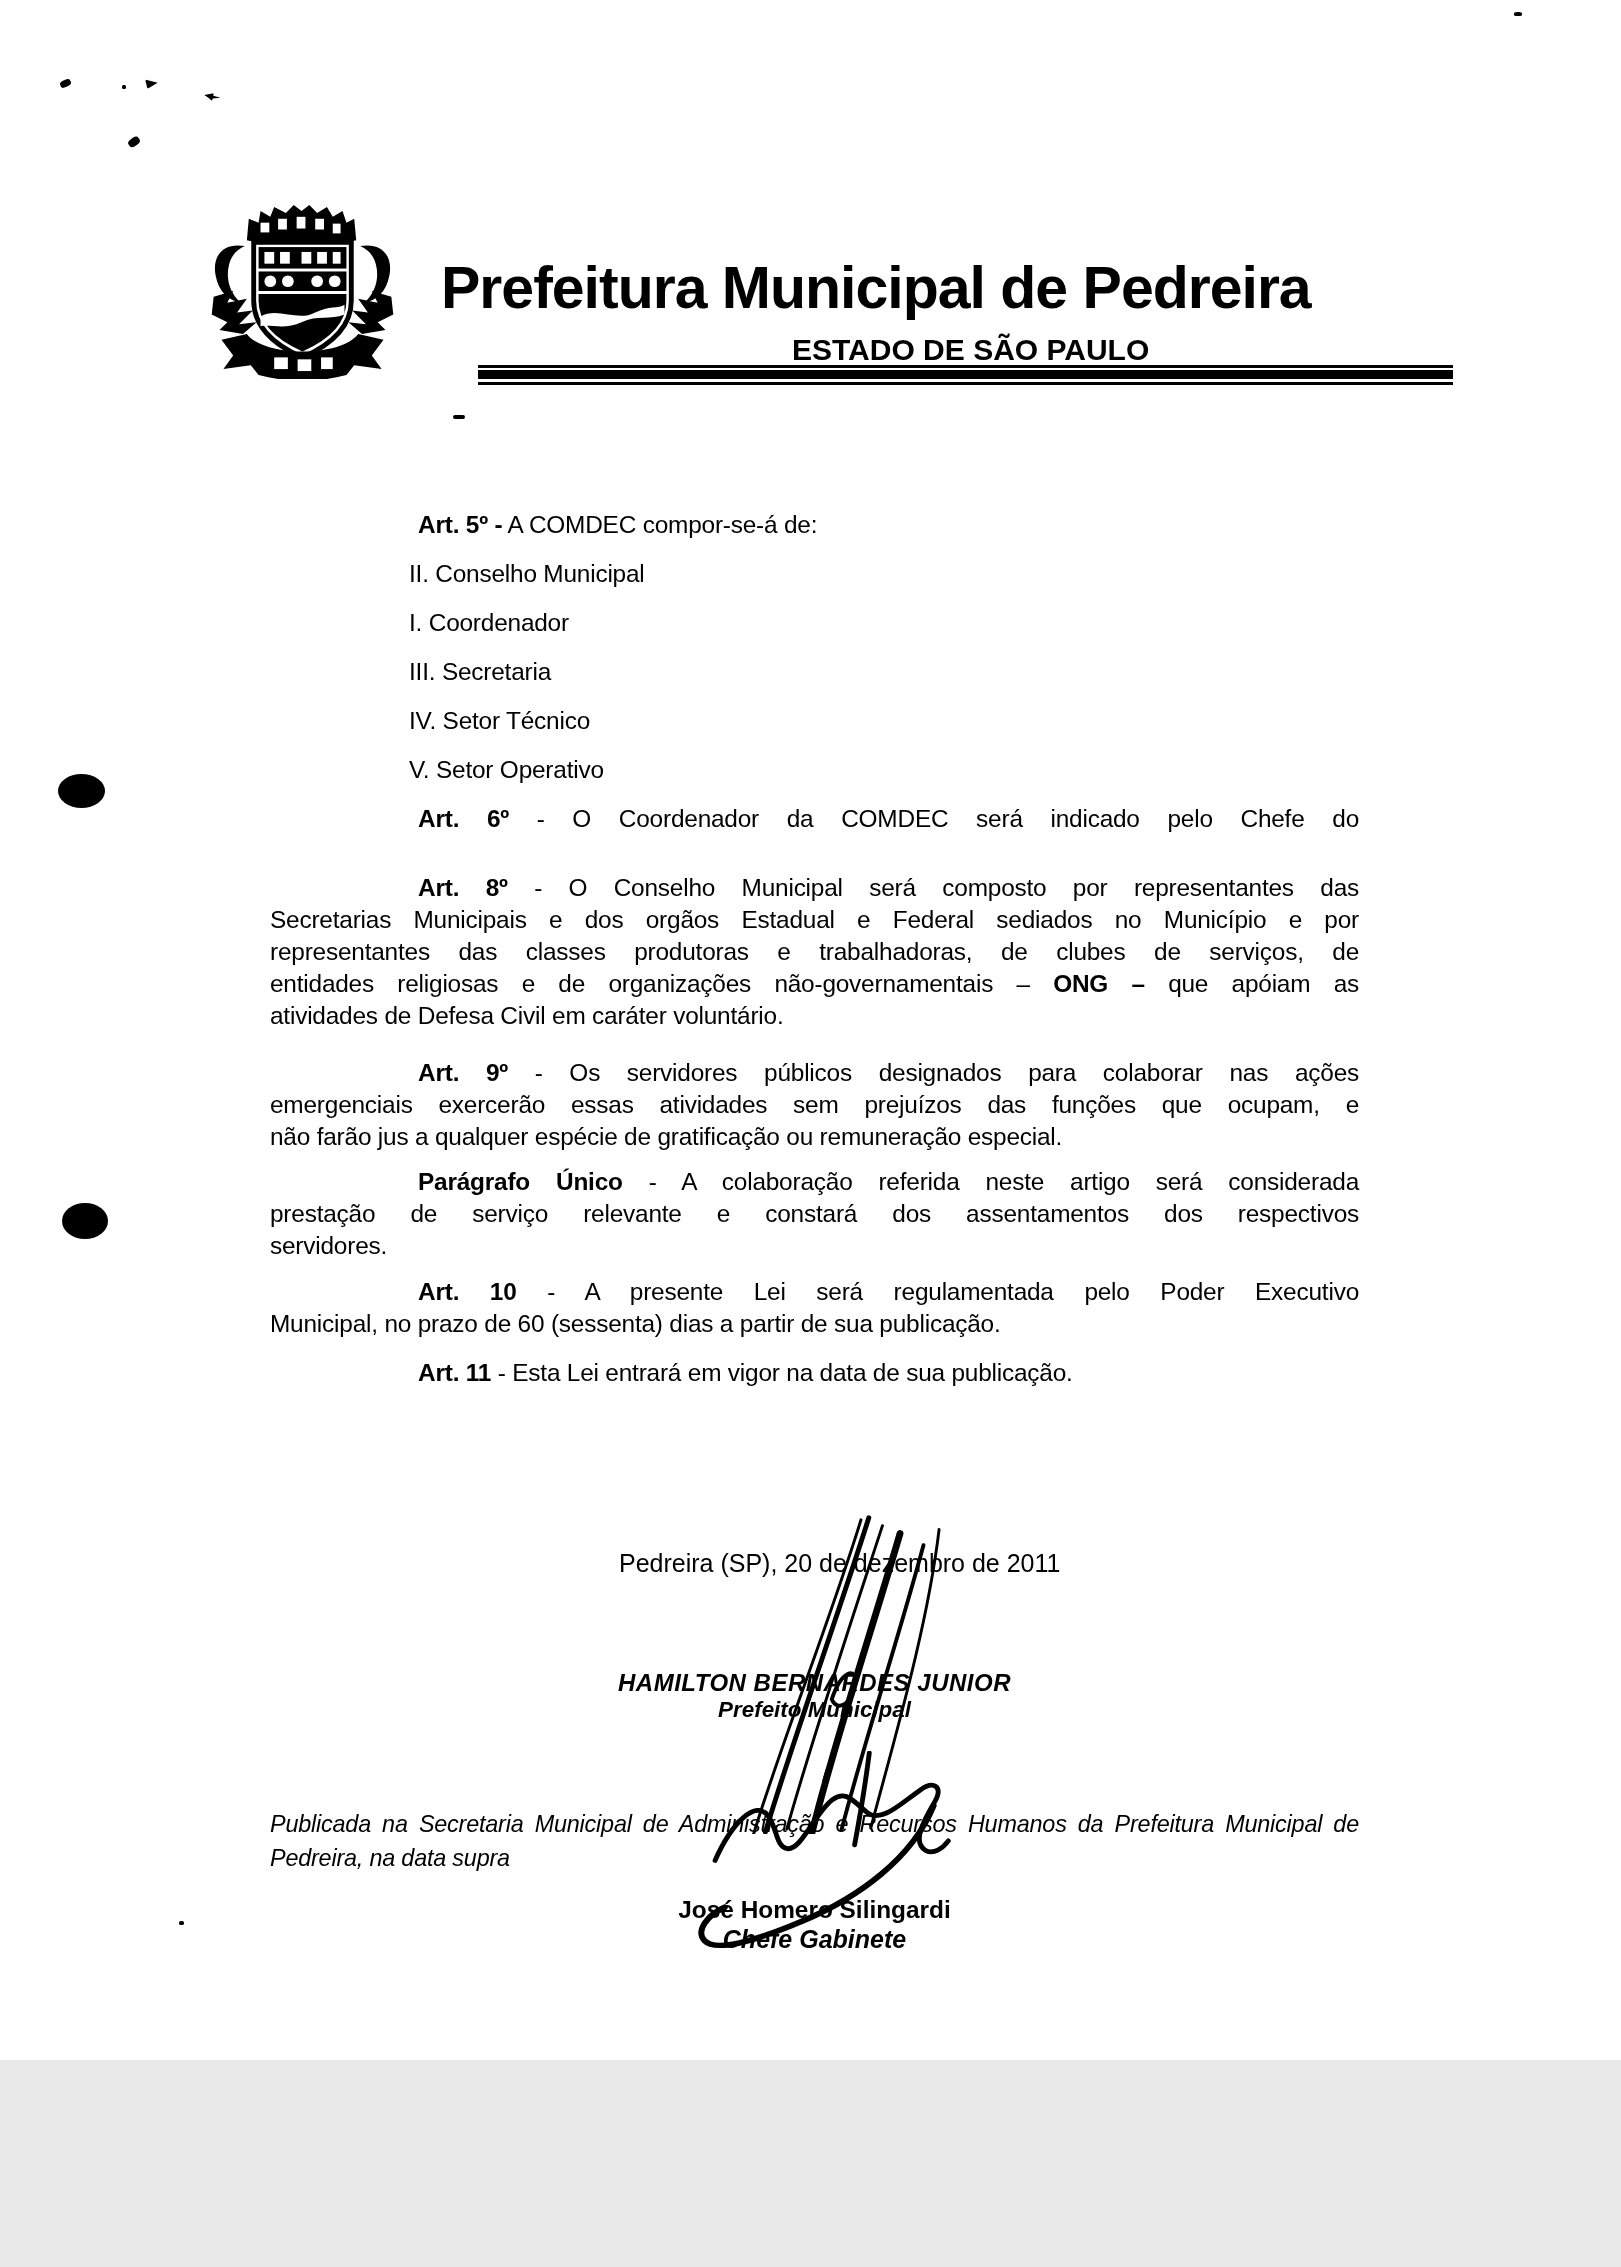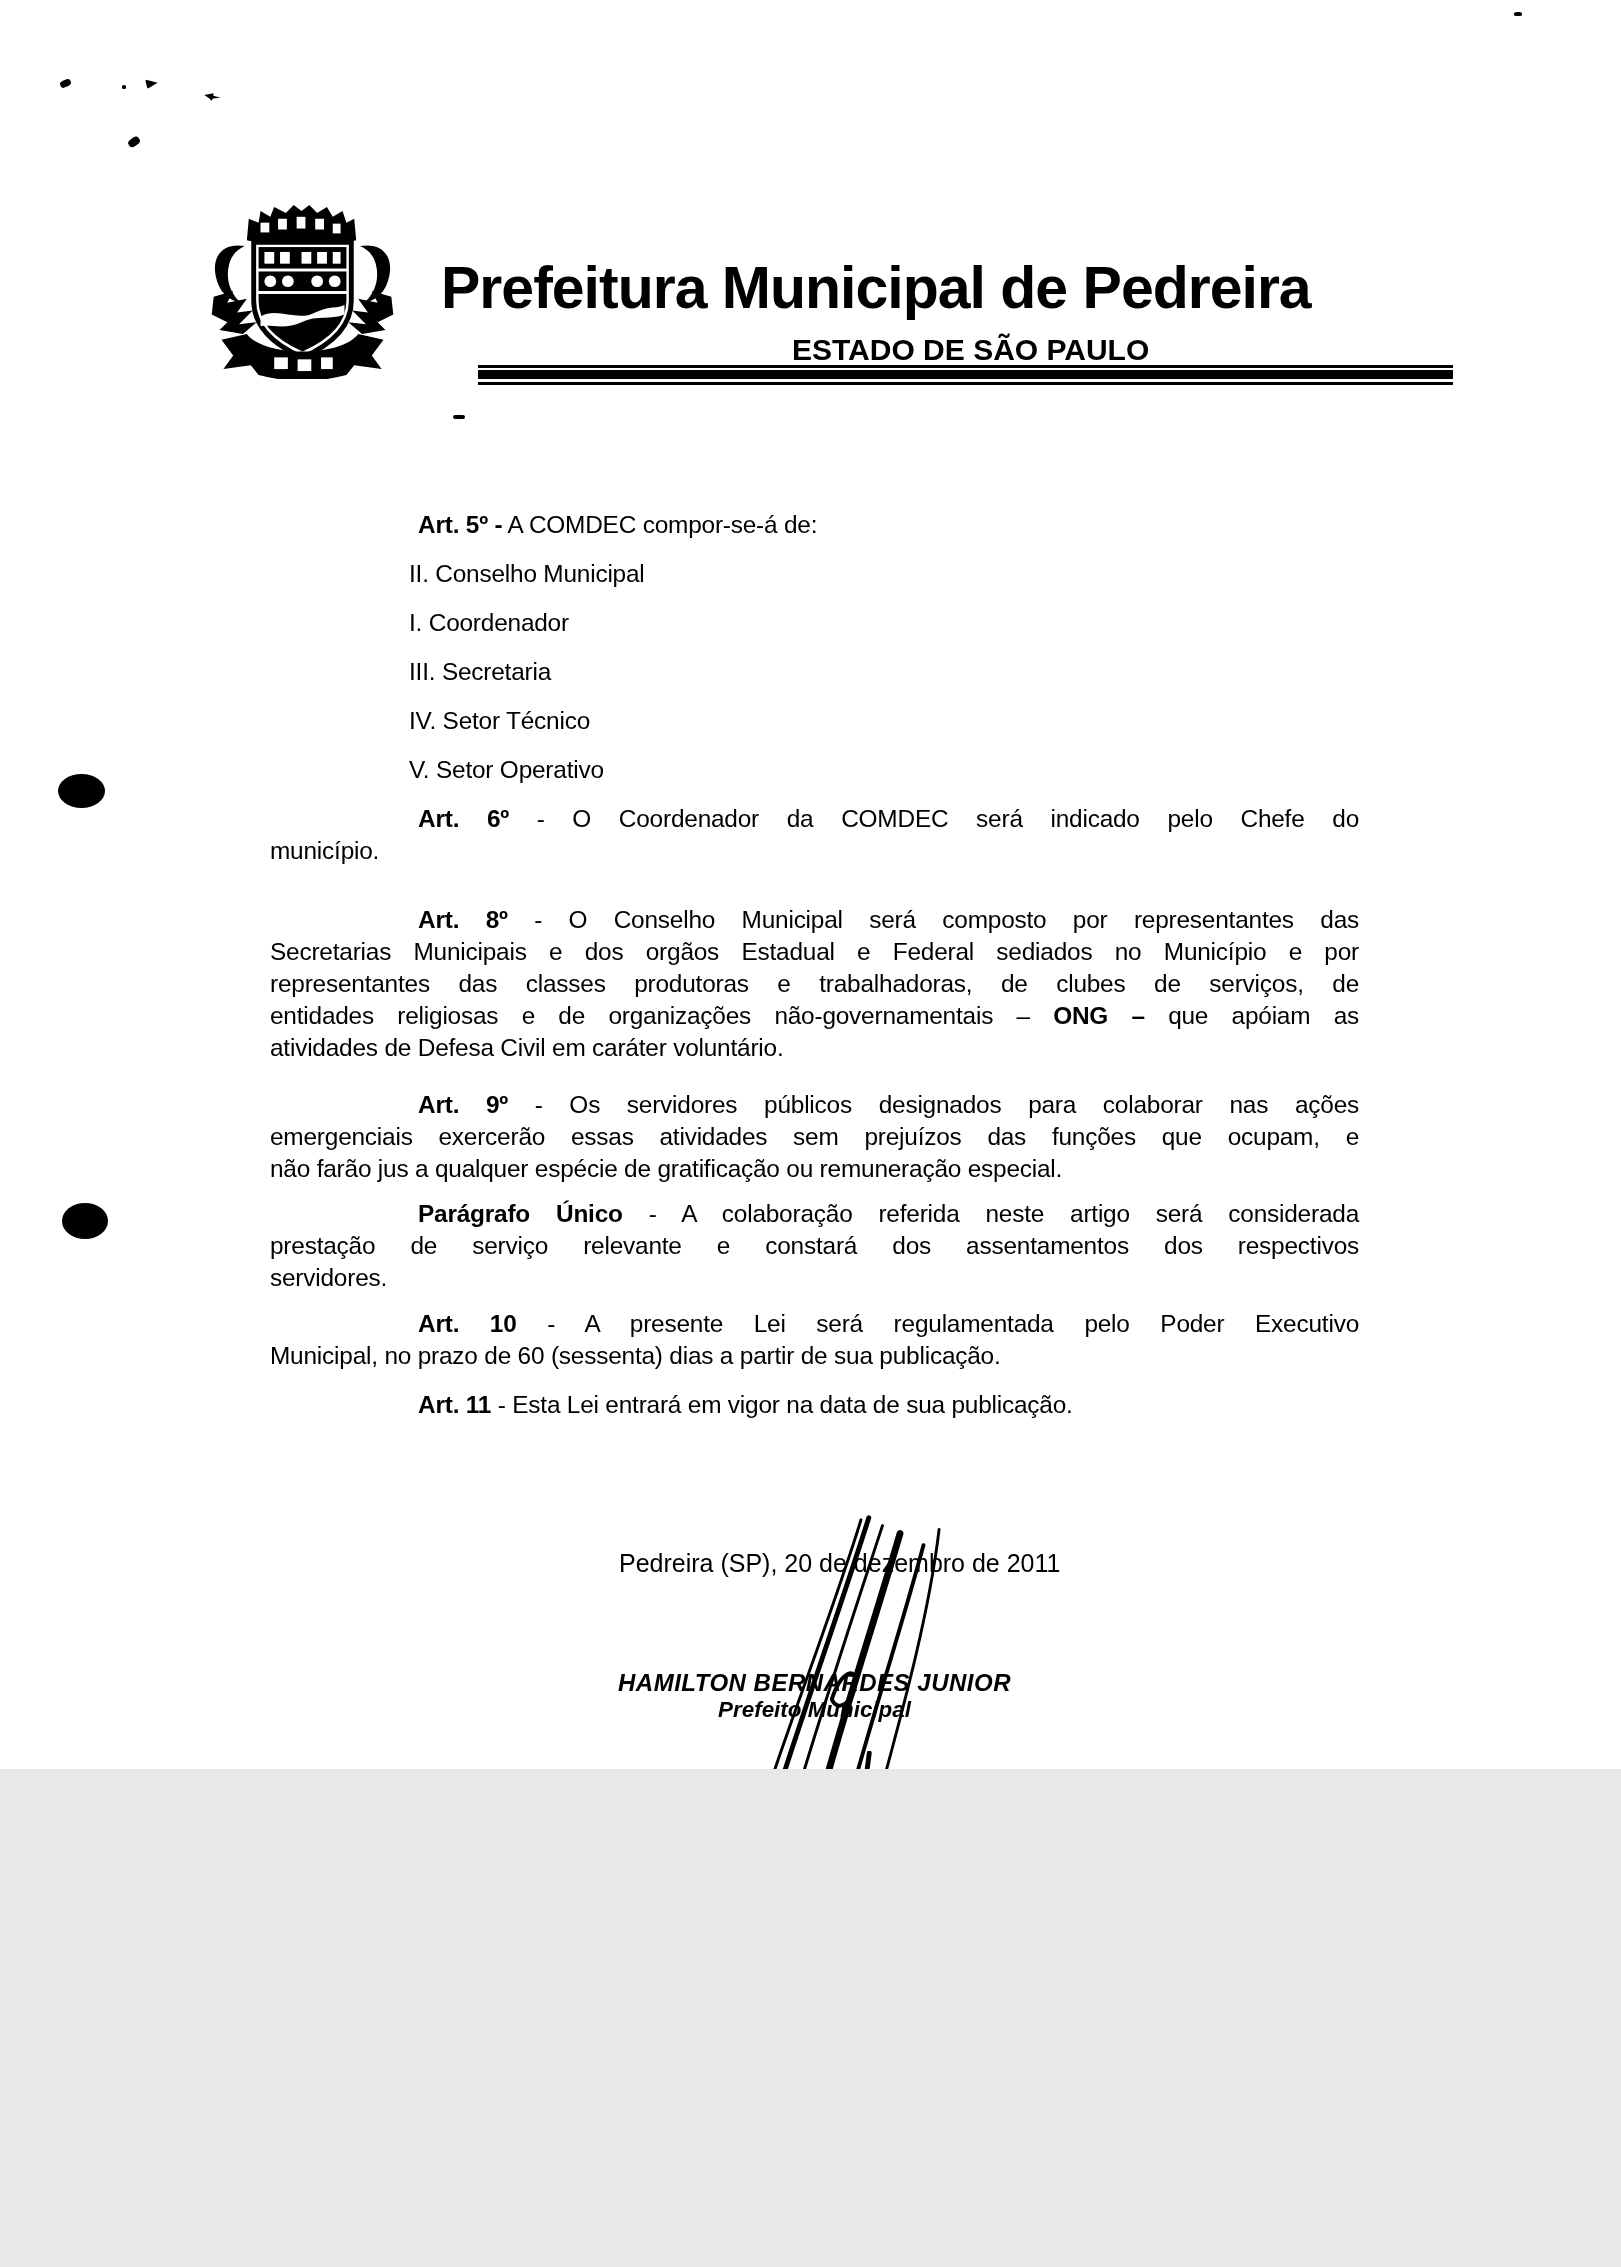--- a/index.html
+++ b/index.html
@@ -1,17 +1,17 @@
 <!DOCTYPE html>
 <html><head>
 <meta charset="utf-8">
 <style>
   html,body{margin:0;padding:0;background:#e8e8e8;}
   .page{
-    position:relative; width:1622px; height:1769px; margin:0 auto;
+    position:relative; width:1622px; height:2060px; margin:0 auto;
     background:#ffffff; color:#000;
     font-family:"Liberation Sans", sans-serif;
     overflow:hidden;
   }
   
   .crest{position:absolute; left:200px; top:203px; width:205px; height:176px;}
   .title{
     position:absolute; left:441px; top:254px; width:970px;
     font-size:59px; font-weight:bold; letter-spacing:-1px; white-space:nowrap;
   }
@@ -134,21 +134,20 @@
     <div class="line last indent"><span class="b">Art. 5º -</span> <span>A COMDEC compor-se-á de:</span></div>
 
     <div class="li">II. Conselho Municipal</div>
     <div class="li">I. Coordenador</div>
     <div class="li">III. Secretaria</div>
     <div class="li">IV. Setor Técnico</div>
     <div class="li">V. Setor Operativo</div>
 
     <div class="para">
       <div class="line indent"><span class="b">Art. 6º</span> <span>- O Coordenador da COMDEC será indicado pelo Chefe do</span></div>
-      <div class="line last">município.</div>
     </div>
 
 
     <div class="para mt38">
       <div class="line indent"><span class="b">Art. 8º</span> <span>- O Conselho Municipal será composto por representantes das</span></div>
       <div class="line">Secretarias Municipais e dos orgãos Estadual e Federal sediados no Município e por</div>
       <div class="line">representantes das classes produtoras e trabalhadoras, de clubes de serviços, de</div>
       <div class="line"><span>entidades religiosas e de organizações não-governamentais –</span> <span class="b">ONG –</span> <span>que apóiam as</span></div>
       <div class="line last">atividades de Defesa Civil em caráter voluntário.</div>
     </div>

